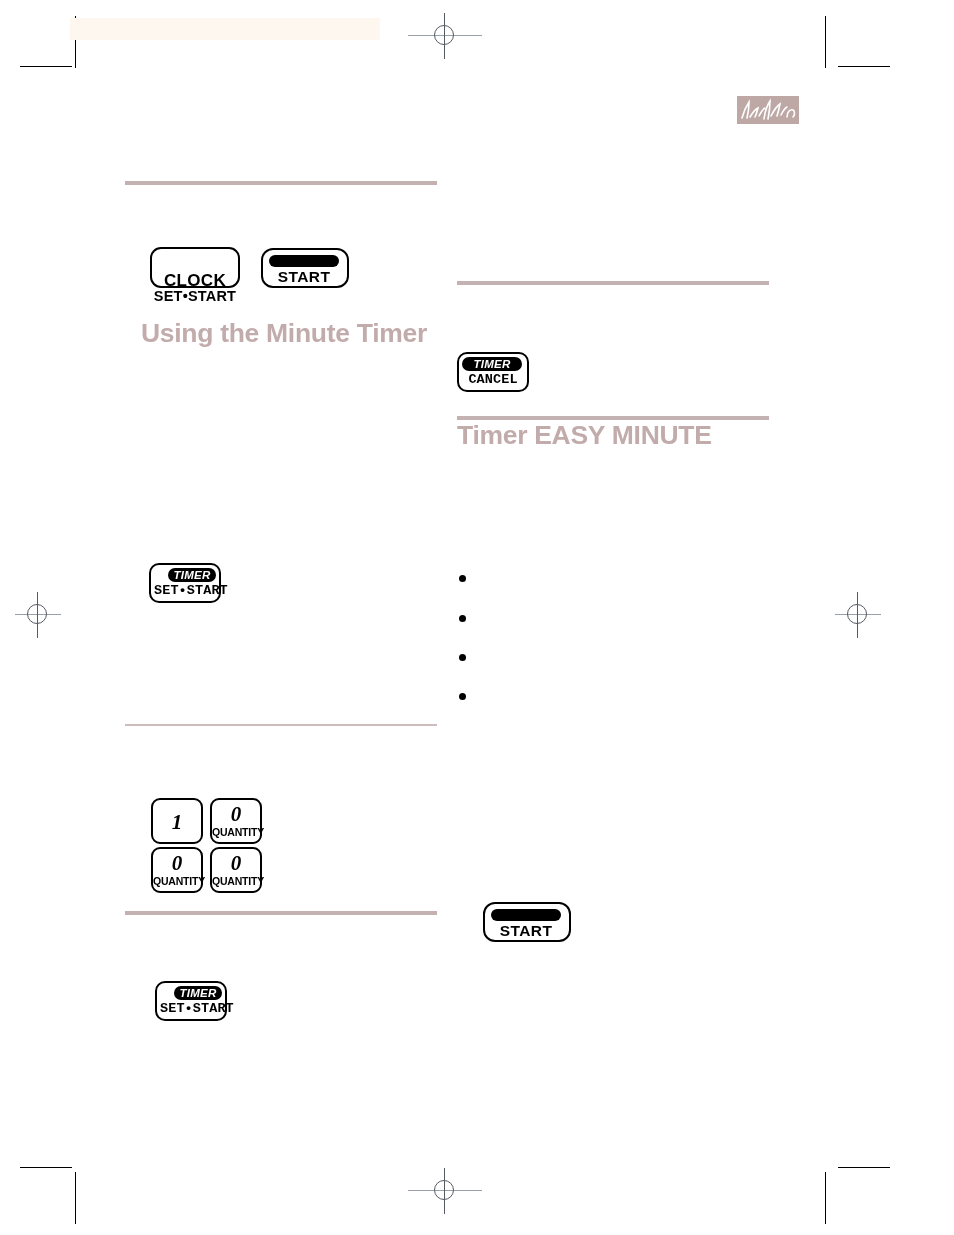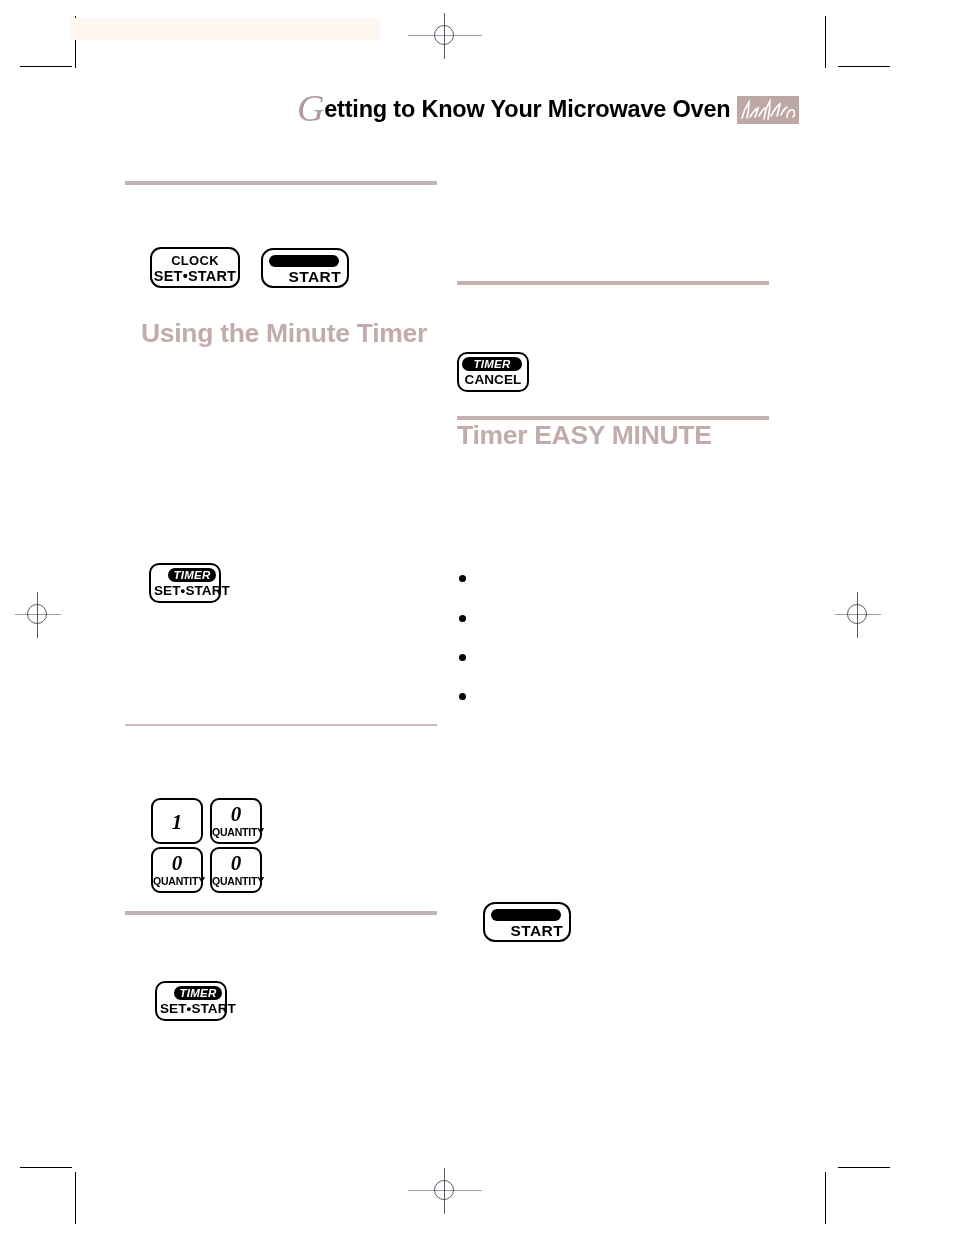--- a/index.html
+++ b/index.html
@@ -153,38 +153,38 @@
 
   
   .btn-clock {
     width: 90px;
     height: 41px;
     border-radius: 11px;
     padding-top: 4px;
   }
   .btn-clock .l1 {
     display: block;
-    font-size: 13px;
+    font-size: 17px;
     line-height: 15px;
     letter-spacing: 0.3px;
+    margin-top: 20px;
   }
   .btn-clock .l2 {
     display: block;
     font-size: 14.5px;
     line-height: 16px;
     letter-spacing: 0.2px;
   }
 
   
   .btn-start {
     width: 88px;
     height: 40px;
     border-radius: 12px;
     padding: 5px 6px 0 4px;
-    text-align: right;
   }
   .btn-start .bar {
     display: block;
     height: 12px;
     background: #000000;
     border-radius: 7px;
     margin: 0 2px 1px 2px;
   }
   .btn-start .lbl {
     display: block;
@@ -210,20 +210,21 @@
     line-height: 14px;
     border-radius: 7px;
     letter-spacing: 0.2px;
   }
   .btn-timer .lbl {
     display: block;
     font-size: 13.5px;
     line-height: 16px;
     letter-spacing: 0.1px;
     margin-top: 1px;
+    font-family: Liberation Mono, monospace;
   }
   .btn-timer.align-right .pill { margin-left: 14px; }
   .btn-timer.align-left  .pill { margin-right: 2px; }
 
   
   .btn-key {
     width: 52px;
     height: 46px;
     border-radius: 9px;
     padding-top: 2px;
@@ -293,21 +294,20 @@
     <div class="reg-mark wide" style="left:422px; top:1168px;">
       <div class="reg-hline"></div>
       <div class="reg-vline"></div>
       <div class="reg-circle"></div>
     </div>
 
     <div class="beige-bar" style="left:70px; top:18px; width:310px; height:22px;"></div>
   </div>
 
   <div class="page-header">
-    <div class="header-title"><span class="dropcap">G</span><span>etting to Know Your Microwave Oven</span></div>
     <div class="brand-logo">
       <svg width="62" height="28" viewBox="0 0 62 28" aria-hidden="true">
         <g stroke="#ffffff" stroke-width="1.6" fill="none" stroke-linecap="round">
           <path d="M5 22 C7 14, 10 9, 12 6 C12 12, 11 18, 10 22"></path>
           <path d="M13 21 C16 16, 19 13, 21 12 C20 16, 19 19, 18 21"></path>
           <path d="M22 20 C24 16, 26 13, 28 12"></path>
           <path d="M27 23 C28 15, 31 8, 33 5 C33 12, 32 18, 31 23"></path>
           <path d="M34 20 C37 14, 40 10, 43 8 C42 13, 41 17, 40 20"></path>
           <path d="M44 19 C46 15, 48 12, 50 11"></path>
           <path d="M50 21 C50 16, 53 13, 56 14 C58 15, 58 19, 56 21"></path>

